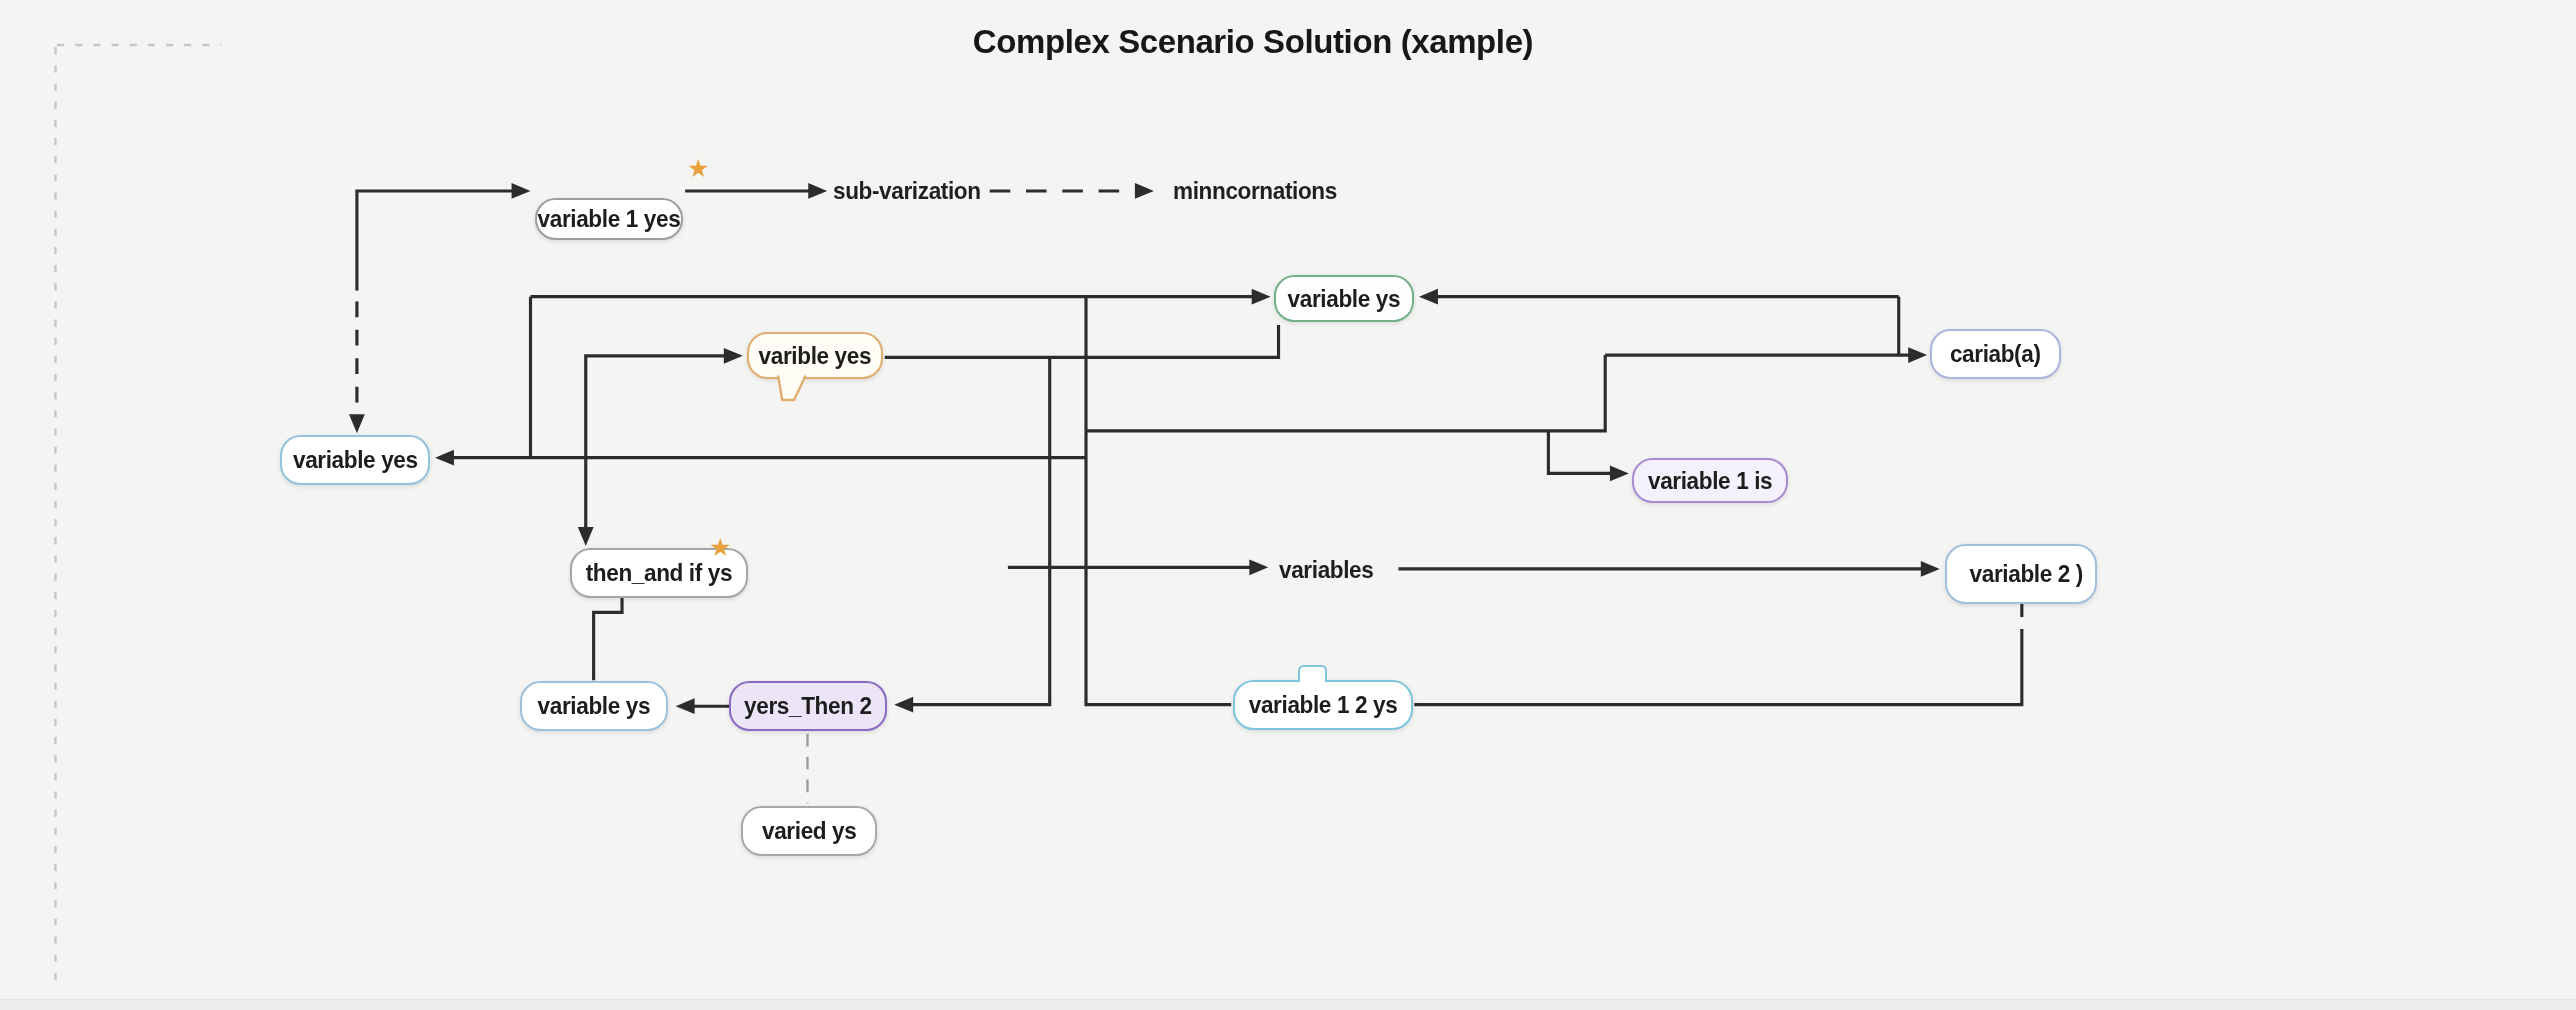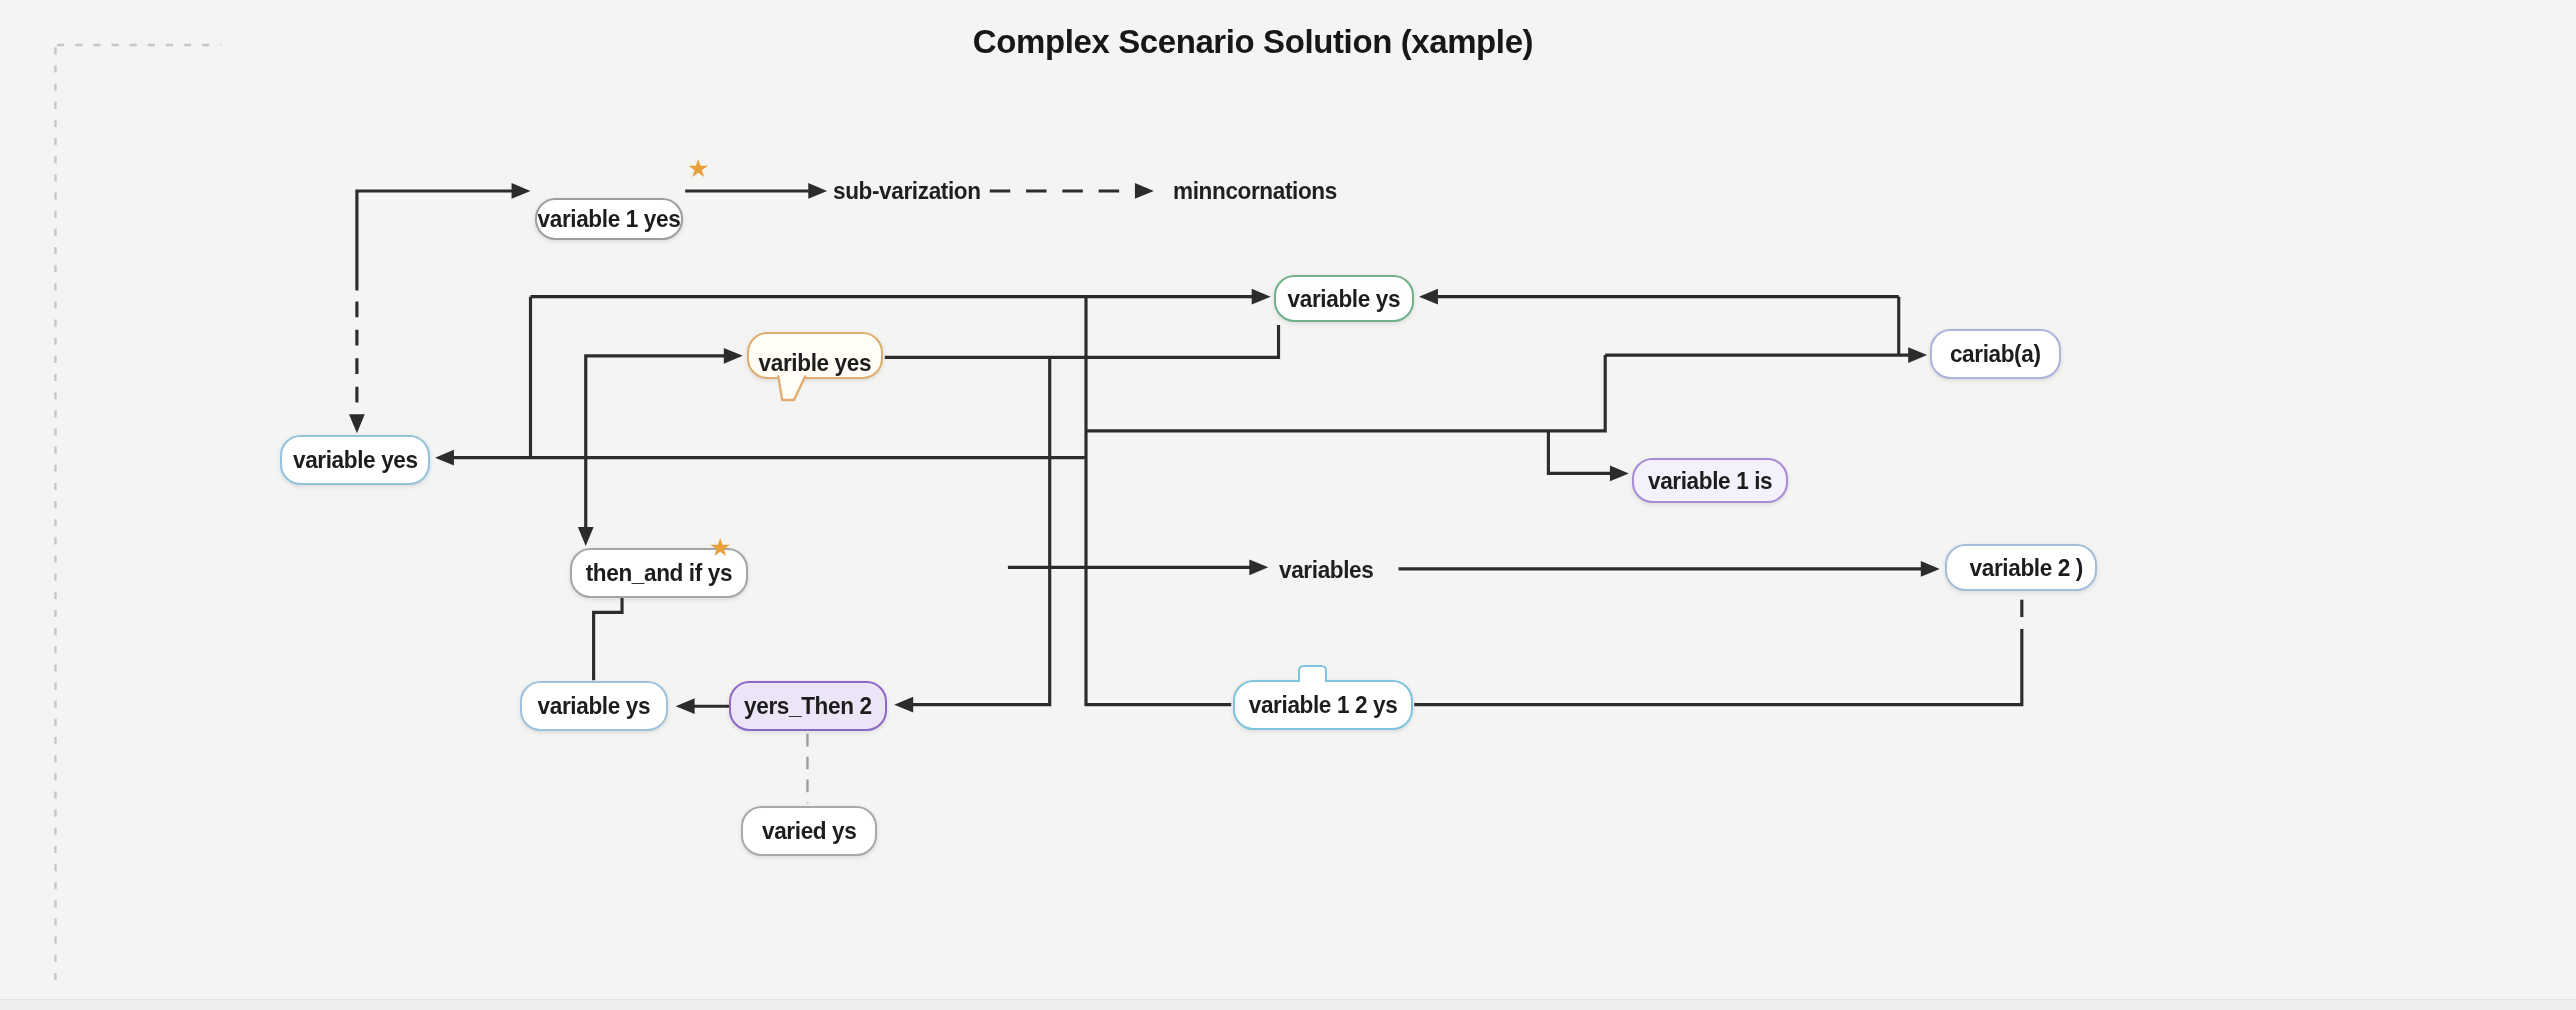--- a/index.html
+++ b/index.html
@@ -15,27 +15,27 @@
   .node .lbl{font-size:24px;font-weight:700;color:#1d1d1d;letter-spacing:-0.4px;
              transform:scaleX(.94);white-space:nowrap;}
   .flabel{position:absolute;font-size:24px;font-weight:700;color:#1f1f1f;letter-spacing:-0.4px;
           transform:scaleX(.94);transform-origin:left;white-space:nowrap;z-index:2;line-height:27px;}
   .star{position:absolute;color:#e9a23b;font-size:25px;line-height:25px;z-index:4;}
   .tab{position:absolute;height:17.4px;width:29px;background:#ffffff;border:2.4px solid #7cc4e4;
        border-bottom:none;border-radius:5.5px 5.5px 0 0;top:-17.4px;box-sizing:border-box;}
   
   .n-var1yes   {left:535px;top:170px;width:148px;height:42px;border-color:#9e9e9e;margin-top:28px;}
   .n-green     {left:1274px;top:275px;width:140px;height:47px;border-color:#71b189;background:#fdfefd;}
-  .n-bubble    {left:747px;top:332px;width:136px;height:47px;border-color:#dfae6f;background:#fffdf6;align-items:flex-end;}
+  .n-bubble    {left:747px;top:332px;width:136px;height:47px;border-color:#dfae6f;background:#fffdf6;}
   .n-cariab    {left:1930px;top:329px;width:131px;height:50px;border-color:#aab4dd;}
   .n-tealleft  {left:280px;top:435px;width:150px;height:50px;border-color:#92c3de;}
   .n-var1is    {left:1632px;top:458px;width:156px;height:45px;border-color:#a78bd4;background:#f5f1fc;}
   .n-thenand   {left:538px;top:548px;width:178px;height:50px;border-color:#a5a5a5;margin-left:32px;}
   .n-varvar1   {left:758px;top:548px;width:248px;height:50px;border-color:#7cc4e4;}
-  .n-var2      {left:1945px;top:544px;width:152px;height:47px;border-color:#a2bedd;padding-left:10px;}
+  .n-var2      {left:1945px;top:544px;width:152px;height:60px;border-color:#a2bedd;padding-left:10px;}
   .n-varysbot  {left:520px;top:681px;width:148px;height:50px;border-color:#9cc2de;}
   .n-yersthen  {left:729px;top:681px;width:158px;height:50px;border-color:#8a68c4;background:#ece5f8;border-width:2.8px;align-items:center;}
   .n-var12ys   {left:1233px;top:680px;width:180px;height:50px;border-color:#7fc4de;}
   .n-variedys  {left:741px;top:806px;width:136px;height:50px;border-color:#a8a8a8;}
   .tab-varvar1 {left:60px;border-color:#7cc4e4;}
   .tab-var12ys {left:63px;border-color:#7fc4de;}
   .fl-subvar   {left:833px;top:177px;}
   .fl-minn     {left:1173px;top:177px;}
   .fl-vars     {left:1279px;top:556px;}
   .star-1      {left:687px;top:156px;}

